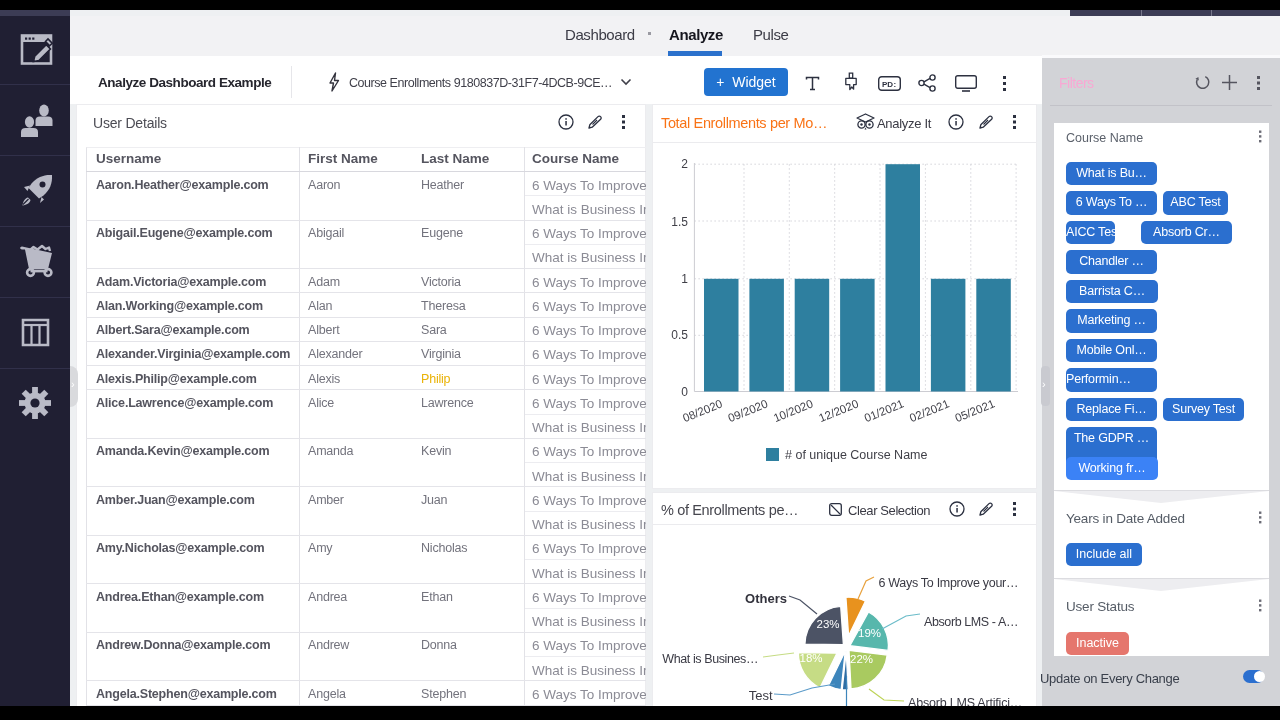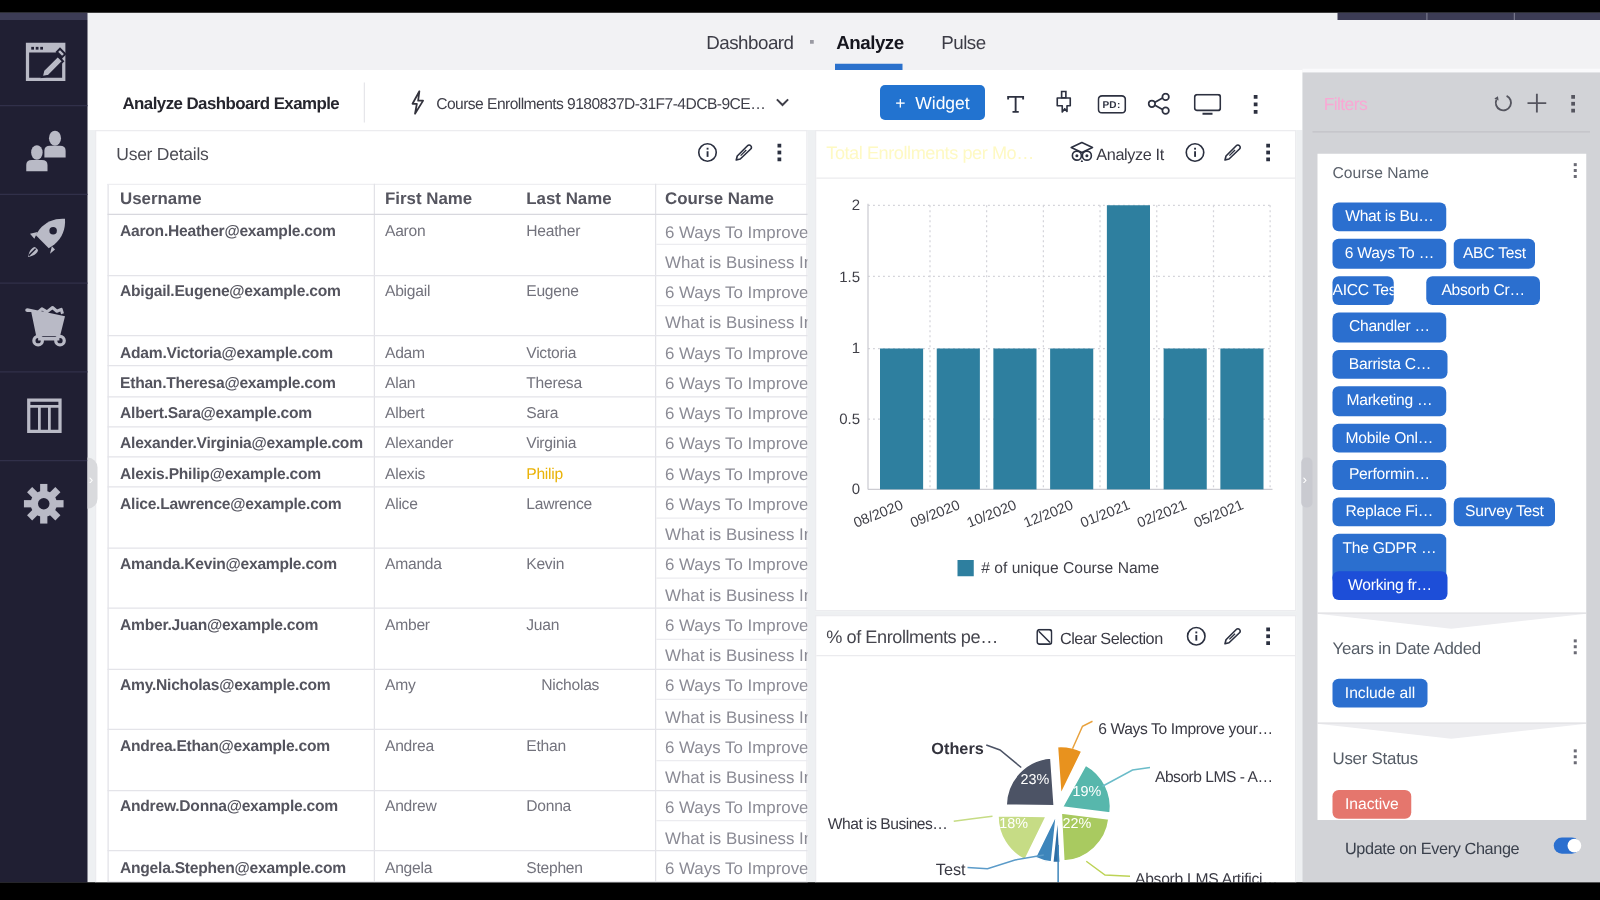--- a/index.html
+++ b/index.html
@@ -163,21 +163,21 @@
 <div class="abs" style="left:421px;top:226.0px;font-size:12.5px;letter-spacing:-0.2px;color:#73737d;">Eugene</div>
 <div class="abs" style="left:532px;top:226.0px;width:114px;font-size:13.5px;color:#8b8b95;white-space:nowrap;overflow:hidden;">6 Ways To Improve your</div>
 <div class="abs" style="left:532px;top:250.2px;width:114px;font-size:13.5px;color:#8b8b95;white-space:nowrap;overflow:hidden;">What is Business Intel</div>
 <div class="abs" style="left:525px;top:243.8px;width:121px;height:1px;background:#ececf0;"></div>
 <div class="abs" style="left:86px;top:268.0px;width:560px;height:1px;background:#e4e4e9;"></div>
 <div class="abs" style="left:96px;top:274.5px;font-size:12.5px;font-weight:600;letter-spacing:-0.2px;color:#54545e;">Adam.Victoria@example.com</div>
 <div class="abs" style="left:308px;top:274.5px;font-size:12.5px;letter-spacing:-0.2px;color:#73737d;">Adam</div>
 <div class="abs" style="left:421px;top:274.5px;font-size:12.5px;letter-spacing:-0.2px;color:#73737d;">Victoria</div>
 <div class="abs" style="left:532px;top:274.5px;width:114px;font-size:13.5px;color:#8b8b95;white-space:nowrap;overflow:hidden;">6 Ways To Improve your</div>
 <div class="abs" style="left:86px;top:292.2px;width:560px;height:1px;background:#e4e4e9;"></div>
-<div class="abs" style="left:96px;top:298.8px;font-size:12.5px;font-weight:600;letter-spacing:-0.2px;color:#54545e;">Ethan.Theresa@example.com</div>
+<div class="abs" style="left:96px;top:298.8px;font-size:12.5px;font-weight:600;letter-spacing:-0.2px;color:#54545e;">Alan.Working@example.com</div>
 <div class="abs" style="left:308px;top:298.8px;font-size:12.5px;letter-spacing:-0.2px;color:#73737d;">Alan</div>
 <div class="abs" style="left:421px;top:298.8px;font-size:12.5px;letter-spacing:-0.2px;color:#73737d;">Theresa</div>
 <div class="abs" style="left:532px;top:298.8px;width:114px;font-size:13.5px;color:#8b8b95;white-space:nowrap;overflow:hidden;">6 Ways To Improve your</div>
 <div class="abs" style="left:86px;top:316.5px;width:560px;height:1px;background:#e4e4e9;"></div>
 <div class="abs" style="left:96px;top:323.0px;font-size:12.5px;font-weight:600;letter-spacing:-0.2px;color:#54545e;">Albert.Sara@example.com</div>
 <div class="abs" style="left:308px;top:323.0px;font-size:12.5px;letter-spacing:-0.2px;color:#73737d;">Albert</div>
 <div class="abs" style="left:421px;top:323.0px;font-size:12.5px;letter-spacing:-0.2px;color:#73737d;">Sara</div>
 <div class="abs" style="left:532px;top:323.0px;width:114px;font-size:13.5px;color:#8b8b95;white-space:nowrap;overflow:hidden;">6 Ways To Improve your</div>
 <div class="abs" style="left:86px;top:340.8px;width:560px;height:1px;background:#e4e4e9;"></div>
 <div class="abs" style="left:96px;top:347.2px;font-size:12.5px;font-weight:600;letter-spacing:-0.2px;color:#54545e;">Alexander.Virginia@example.com</div>
@@ -206,21 +206,21 @@
 <div class="abs" style="left:86px;top:486.2px;width:560px;height:1px;background:#e4e4e9;"></div>
 <div class="abs" style="left:96px;top:492.8px;font-size:12.5px;font-weight:600;letter-spacing:-0.2px;color:#54545e;">Amber.Juan@example.com</div>
 <div class="abs" style="left:308px;top:492.8px;font-size:12.5px;letter-spacing:-0.2px;color:#73737d;">Amber</div>
 <div class="abs" style="left:421px;top:492.8px;font-size:12.5px;letter-spacing:-0.2px;color:#73737d;">Juan</div>
 <div class="abs" style="left:532px;top:492.8px;width:114px;font-size:13.5px;color:#8b8b95;white-space:nowrap;overflow:hidden;">6 Ways To Improve your</div>
 <div class="abs" style="left:532px;top:517.0px;width:114px;font-size:13.5px;color:#8b8b95;white-space:nowrap;overflow:hidden;">What is Business Intel</div>
 <div class="abs" style="left:525px;top:510.5px;width:121px;height:1px;background:#ececf0;"></div>
 <div class="abs" style="left:86px;top:534.8px;width:560px;height:1px;background:#e4e4e9;"></div>
 <div class="abs" style="left:96px;top:541.2px;font-size:12.5px;font-weight:600;letter-spacing:-0.2px;color:#54545e;">Amy.Nicholas@example.com</div>
 <div class="abs" style="left:308px;top:541.2px;font-size:12.5px;letter-spacing:-0.2px;color:#73737d;">Amy</div>
-<div class="abs" style="left:421px;top:541.2px;font-size:12.5px;letter-spacing:-0.2px;color:#73737d;margin-left:12px;">Nicholas</div>
+<div class="abs" style="left:421px;top:541.2px;font-size:12.5px;letter-spacing:-0.2px;color:#73737d;">Nicholas</div>
 <div class="abs" style="left:532px;top:541.2px;width:114px;font-size:13.5px;color:#8b8b95;white-space:nowrap;overflow:hidden;">6 Ways To Improve your</div>
 <div class="abs" style="left:532px;top:565.5px;width:114px;font-size:13.5px;color:#8b8b95;white-space:nowrap;overflow:hidden;">What is Business Intel</div>
 <div class="abs" style="left:525px;top:559.0px;width:121px;height:1px;background:#ececf0;"></div>
 <div class="abs" style="left:86px;top:583.2px;width:560px;height:1px;background:#e4e4e9;"></div>
 <div class="abs" style="left:96px;top:589.8px;font-size:12.5px;font-weight:600;letter-spacing:-0.2px;color:#54545e;">Andrea.Ethan@example.com</div>
 <div class="abs" style="left:308px;top:589.8px;font-size:12.5px;letter-spacing:-0.2px;color:#73737d;">Andrea</div>
 <div class="abs" style="left:421px;top:589.8px;font-size:12.5px;letter-spacing:-0.2px;color:#73737d;">Ethan</div>
 <div class="abs" style="left:532px;top:589.8px;width:114px;font-size:13.5px;color:#8b8b95;white-space:nowrap;overflow:hidden;">6 Ways To Improve your</div>
 <div class="abs" style="left:532px;top:614.0px;width:114px;font-size:13.5px;color:#8b8b95;white-space:nowrap;overflow:hidden;">What is Business Intel</div>
 <div class="abs" style="left:525px;top:607.5px;width:121px;height:1px;background:#ececf0;"></div>
@@ -232,21 +232,21 @@
 <div class="abs" style="left:532px;top:662.5px;width:114px;font-size:13.5px;color:#8b8b95;white-space:nowrap;overflow:hidden;">What is Business Intel</div>
 <div class="abs" style="left:525px;top:656.0px;width:121px;height:1px;background:#ececf0;"></div>
 <div class="abs" style="left:86px;top:680.2px;width:560px;height:1px;background:#e4e4e9;"></div>
 <div class="abs" style="left:96px;top:686.8px;font-size:12.5px;font-weight:600;letter-spacing:-0.2px;color:#54545e;">Angela.Stephen@example.com</div>
 <div class="abs" style="left:308px;top:686.8px;font-size:12.5px;letter-spacing:-0.2px;color:#73737d;">Angela</div>
 <div class="abs" style="left:421px;top:686.8px;font-size:12.5px;letter-spacing:-0.2px;color:#73737d;">Stephen</div>
 <div class="abs" style="left:532px;top:686.8px;width:114px;font-size:13.5px;color:#8b8b95;white-space:nowrap;overflow:hidden;">6 Ways To Improve your</div>
 <div class="abs" style="left:86px;top:704.5px;width:560px;height:1px;background:#e4e4e9;"></div>
 
 <div class="abs" style="left:652px;top:104px;width:385px;height:385px;background:#fff;border:1px solid #ececef;"></div>
-<div class="abs" style="left:661px;top:115px;font-size:14.5px;letter-spacing:-0.35px;color:#fef9c3;">Total Enrollments per Mo…</div>
+<div class="abs" style="left:661px;top:115px;font-size:14.5px;letter-spacing:-0.35px;color:#f97316;">Total Enrollments per Mo…</div>
 <div class="abs" style="left:877px;top:116px;font-size:13px;letter-spacing:-0.3px;color:#3a3a44;">Analyze It</div>
 <svg class="abs" style="left:855px;top:112px;" width="21" height="19" viewBox="0 0 21 19">
     <path d="M2 6 L10.5 2 L19 6 L10.5 10 Z" fill="none" stroke="#2b3040" stroke-width="1.3" stroke-linejoin="round"></path>
     <circle cx="6.5" cy="12.5" r="3.6" fill="none" stroke="#2b3040" stroke-width="1.3"></circle>
     <circle cx="14.5" cy="12.5" r="3.6" fill="none" stroke="#2b3040" stroke-width="1.3"></circle>
     <circle cx="6.5" cy="12.5" r="1.2" fill="#2b3040"></circle>
     <circle cx="14.5" cy="12.5" r="1.2" fill="#2b3040"></circle>
     <path d="M10.5 15.5 l-1 2 h2 z" fill="#2b3040"></path>
   </svg>
 <svg class="abs" style="left:948px;top:114px;" width="16" height="16" viewBox="0 0 16 16">
@@ -375,25 +375,25 @@
   </svg>
 <div class="abs" style="left:1066px;top:161.5px;width:91px;height:23.5px;background:#2b6fcf;border-radius:5px;color:#fff;font-size:12.5px;letter-spacing:-0.2px;text-align:center;line-height:23.5px;white-space:nowrap;overflow:hidden;">What is Bu…</div>
 <div class="abs" style="left:1066px;top:191.0px;width:91px;height:23.5px;background:#2b6fcf;border-radius:5px;color:#fff;font-size:12.5px;letter-spacing:-0.2px;text-align:center;line-height:23.5px;white-space:nowrap;overflow:hidden;">6 Ways To …</div>
 <div class="abs" style="left:1163px;top:191.0px;width:65px;height:23.5px;background:#2b6fcf;border-radius:5px;color:#fff;font-size:12.5px;letter-spacing:-0.2px;text-align:center;line-height:23.5px;white-space:nowrap;overflow:hidden;">ABC Test</div>
 <div class="abs" style="left:1066px;top:220.5px;width:49px;height:23.5px;background:#2b6fcf;border-radius:5px;color:#fff;font-size:12.5px;letter-spacing:-0.2px;text-align:center;line-height:23.5px;white-space:nowrap;overflow:hidden;">AICC Test</div>
 <div class="abs" style="left:1141px;top:220.5px;width:91px;height:23.5px;background:#2b6fcf;border-radius:5px;color:#fff;font-size:12.5px;letter-spacing:-0.2px;text-align:center;line-height:23.5px;white-space:nowrap;overflow:hidden;">Absorb Cr…</div>
 <div class="abs" style="left:1066px;top:250.0px;width:91px;height:23.5px;background:#2b6fcf;border-radius:5px;color:#fff;font-size:12.5px;letter-spacing:-0.2px;text-align:center;line-height:23.5px;white-space:nowrap;overflow:hidden;">Chandler …</div>
 <div class="abs" style="left:1066px;top:279.5px;width:92px;height:23.5px;background:#2b6fcf;border-radius:5px;color:#fff;font-size:12.5px;letter-spacing:-0.2px;text-align:center;line-height:23.5px;white-space:nowrap;overflow:hidden;">Barrista C…</div>
 <div class="abs" style="left:1066px;top:309.0px;width:91px;height:23.5px;background:#2b6fcf;border-radius:5px;color:#fff;font-size:12.5px;letter-spacing:-0.2px;text-align:center;line-height:23.5px;white-space:nowrap;overflow:hidden;">Marketing …</div>
 <div class="abs" style="left:1066px;top:338.5px;width:91px;height:23.5px;background:#2b6fcf;border-radius:5px;color:#fff;font-size:12.5px;letter-spacing:-0.2px;text-align:center;line-height:23.5px;white-space:nowrap;overflow:hidden;">Mobile Onl…</div>
-<div class="abs" style="left:1066px;top:368.0px;width:91px;height:23.5px;background:#2b6fcf;border-radius:5px;color:#fff;font-size:12.5px;letter-spacing:-0.2px;text-align:center;line-height:23.5px;white-space:nowrap;overflow:hidden;">Performin…</div>
+<div class="abs" style="left:1066px;top:368.0px;width:91px;height:23.5px;background:#2b6fcf;border-radius:5px;color:#fff;font-size:12.5px;letter-spacing:-0.2px;line-height:23.5px;white-space:nowrap;overflow:hidden;">Performin…</div>
 <div class="abs" style="left:1066px;top:397.5px;width:91px;height:23.5px;background:#2b6fcf;border-radius:5px;color:#fff;font-size:12.5px;letter-spacing:-0.2px;text-align:center;line-height:23.5px;white-space:nowrap;overflow:hidden;">Replace Fi…</div>
 <div class="abs" style="left:1163px;top:397.5px;width:81px;height:23.5px;background:#2b6fcf;border-radius:5px;color:#fff;font-size:12.5px;letter-spacing:-0.2px;text-align:center;line-height:23.5px;white-space:nowrap;overflow:hidden;">Survey Test</div>
 <div class="abs" style="left:1066px;top:427.0px;width:91px;height:41px;background:#2b6fcf;border-radius:5px;color:#fff;font-size:12.5px;letter-spacing:-0.2px;text-align:center;line-height:23.5px;white-space:nowrap;overflow:hidden;">The GDPR …</div>
-<div class="abs" style="left:1066px;top:456.5px;width:92px;height:23.5px;background:#1d4ed8;border-radius:5px;color:#fff;font-size:12.5px;letter-spacing:-0.2px;text-align:center;line-height:23.5px;white-space:nowrap;overflow:hidden;">Working fr…</div>
+<div class="abs" style="left:1066px;top:456.5px;width:92px;height:23.5px;background:#3b82f6;border-radius:5px;color:#fff;font-size:12.5px;letter-spacing:-0.2px;text-align:center;line-height:23.5px;white-space:nowrap;overflow:hidden;">Working fr…</div>
 <div class="abs" style="left:1054px;top:490px;width:215px;height:1px;background:#dcdce0;"></div>
 <svg class="abs" style="left:1054px;top:491px;" width="215" height="13" viewBox="0 0 215 13">
     <polygon points="0,0 215,0 107,12" fill="#ededf0"></polygon>
   </svg>
 <div class="abs" style="left:1066px;top:511px;font-size:13.5px;letter-spacing:-0.2px;color:#555c66;">Years in Date Added</div>
 <svg class="abs" style="left:1258px;top:511px;" width="4" height="13" viewBox="0 0 4 13">
     <rect x="1" y="0.5" width="2.4" height="2.4" fill="#6b6b75"></rect>
     <rect x="1" y="5.2" width="2.4" height="2.4" fill="#6b6b75"></rect>
     <rect x="1" y="10" width="2.4" height="2.4" fill="#6b6b75"></rect>
   </svg>
@@ -403,21 +403,21 @@
     <polygon points="0,0 215,0 107,12" fill="#ededf0"></polygon>
   </svg>
 <div class="abs" style="left:1066px;top:599px;font-size:13.5px;letter-spacing:-0.2px;color:#555c66;">User Status</div>
 <svg class="abs" style="left:1258px;top:599px;" width="4" height="13" viewBox="0 0 4 13">
     <rect x="1" y="0.5" width="2.4" height="2.4" fill="#6b6b75"></rect>
     <rect x="1" y="5.2" width="2.4" height="2.4" fill="#6b6b75"></rect>
     <rect x="1" y="10" width="2.4" height="2.4" fill="#6b6b75"></rect>
   </svg>
 <div class="abs" style="left:1066px;top:631.9px;width:63px;height:23px;background:#e5766d;border-radius:5px;color:#fff;font-size:12.5px;text-align:center;line-height:23px;">Inactive</div>
 
-<div class="abs" style="left:1076px;top:671px;font-size:13px;letter-spacing:-0.3px;color:#3a404c;">Update on Every Change</div>
+<div class="abs" style="left:1040px;top:671px;font-size:13px;letter-spacing:-0.3px;color:#3a404c;">Update on Every Change</div>
 <div class="abs" style="left:1243px;top:670px;width:21px;height:13px;background:#2b6fcf;border-radius:7px;"></div>
 <div class="abs" style="left:1254px;top:671px;width:11px;height:11px;background:#fff;border-radius:50%;"></div>
 
 <div class="abs" style="left:70px;top:366px;width:8px;height:41px;background:#d9dadd;border-radius:0 8px 8px 0;"></div>
 <div class="abs" style="left:71px;top:378px;font-size:11px;color:#fff;">›</div>
 <div class="abs" style="left:1041px;top:366px;width:9px;height:40px;background:#c9cad0;border-radius:4px;"></div>
 <div class="abs" style="left:1042px;top:378px;font-size:11px;color:#fff;">›</div>
 
 <div class="abs" style="left:0;top:0;width:1280px;height:10px;background:#000;"></div>
 <div class="abs" style="left:0;top:706px;width:1280px;height:14px;background:#000;"></div>

